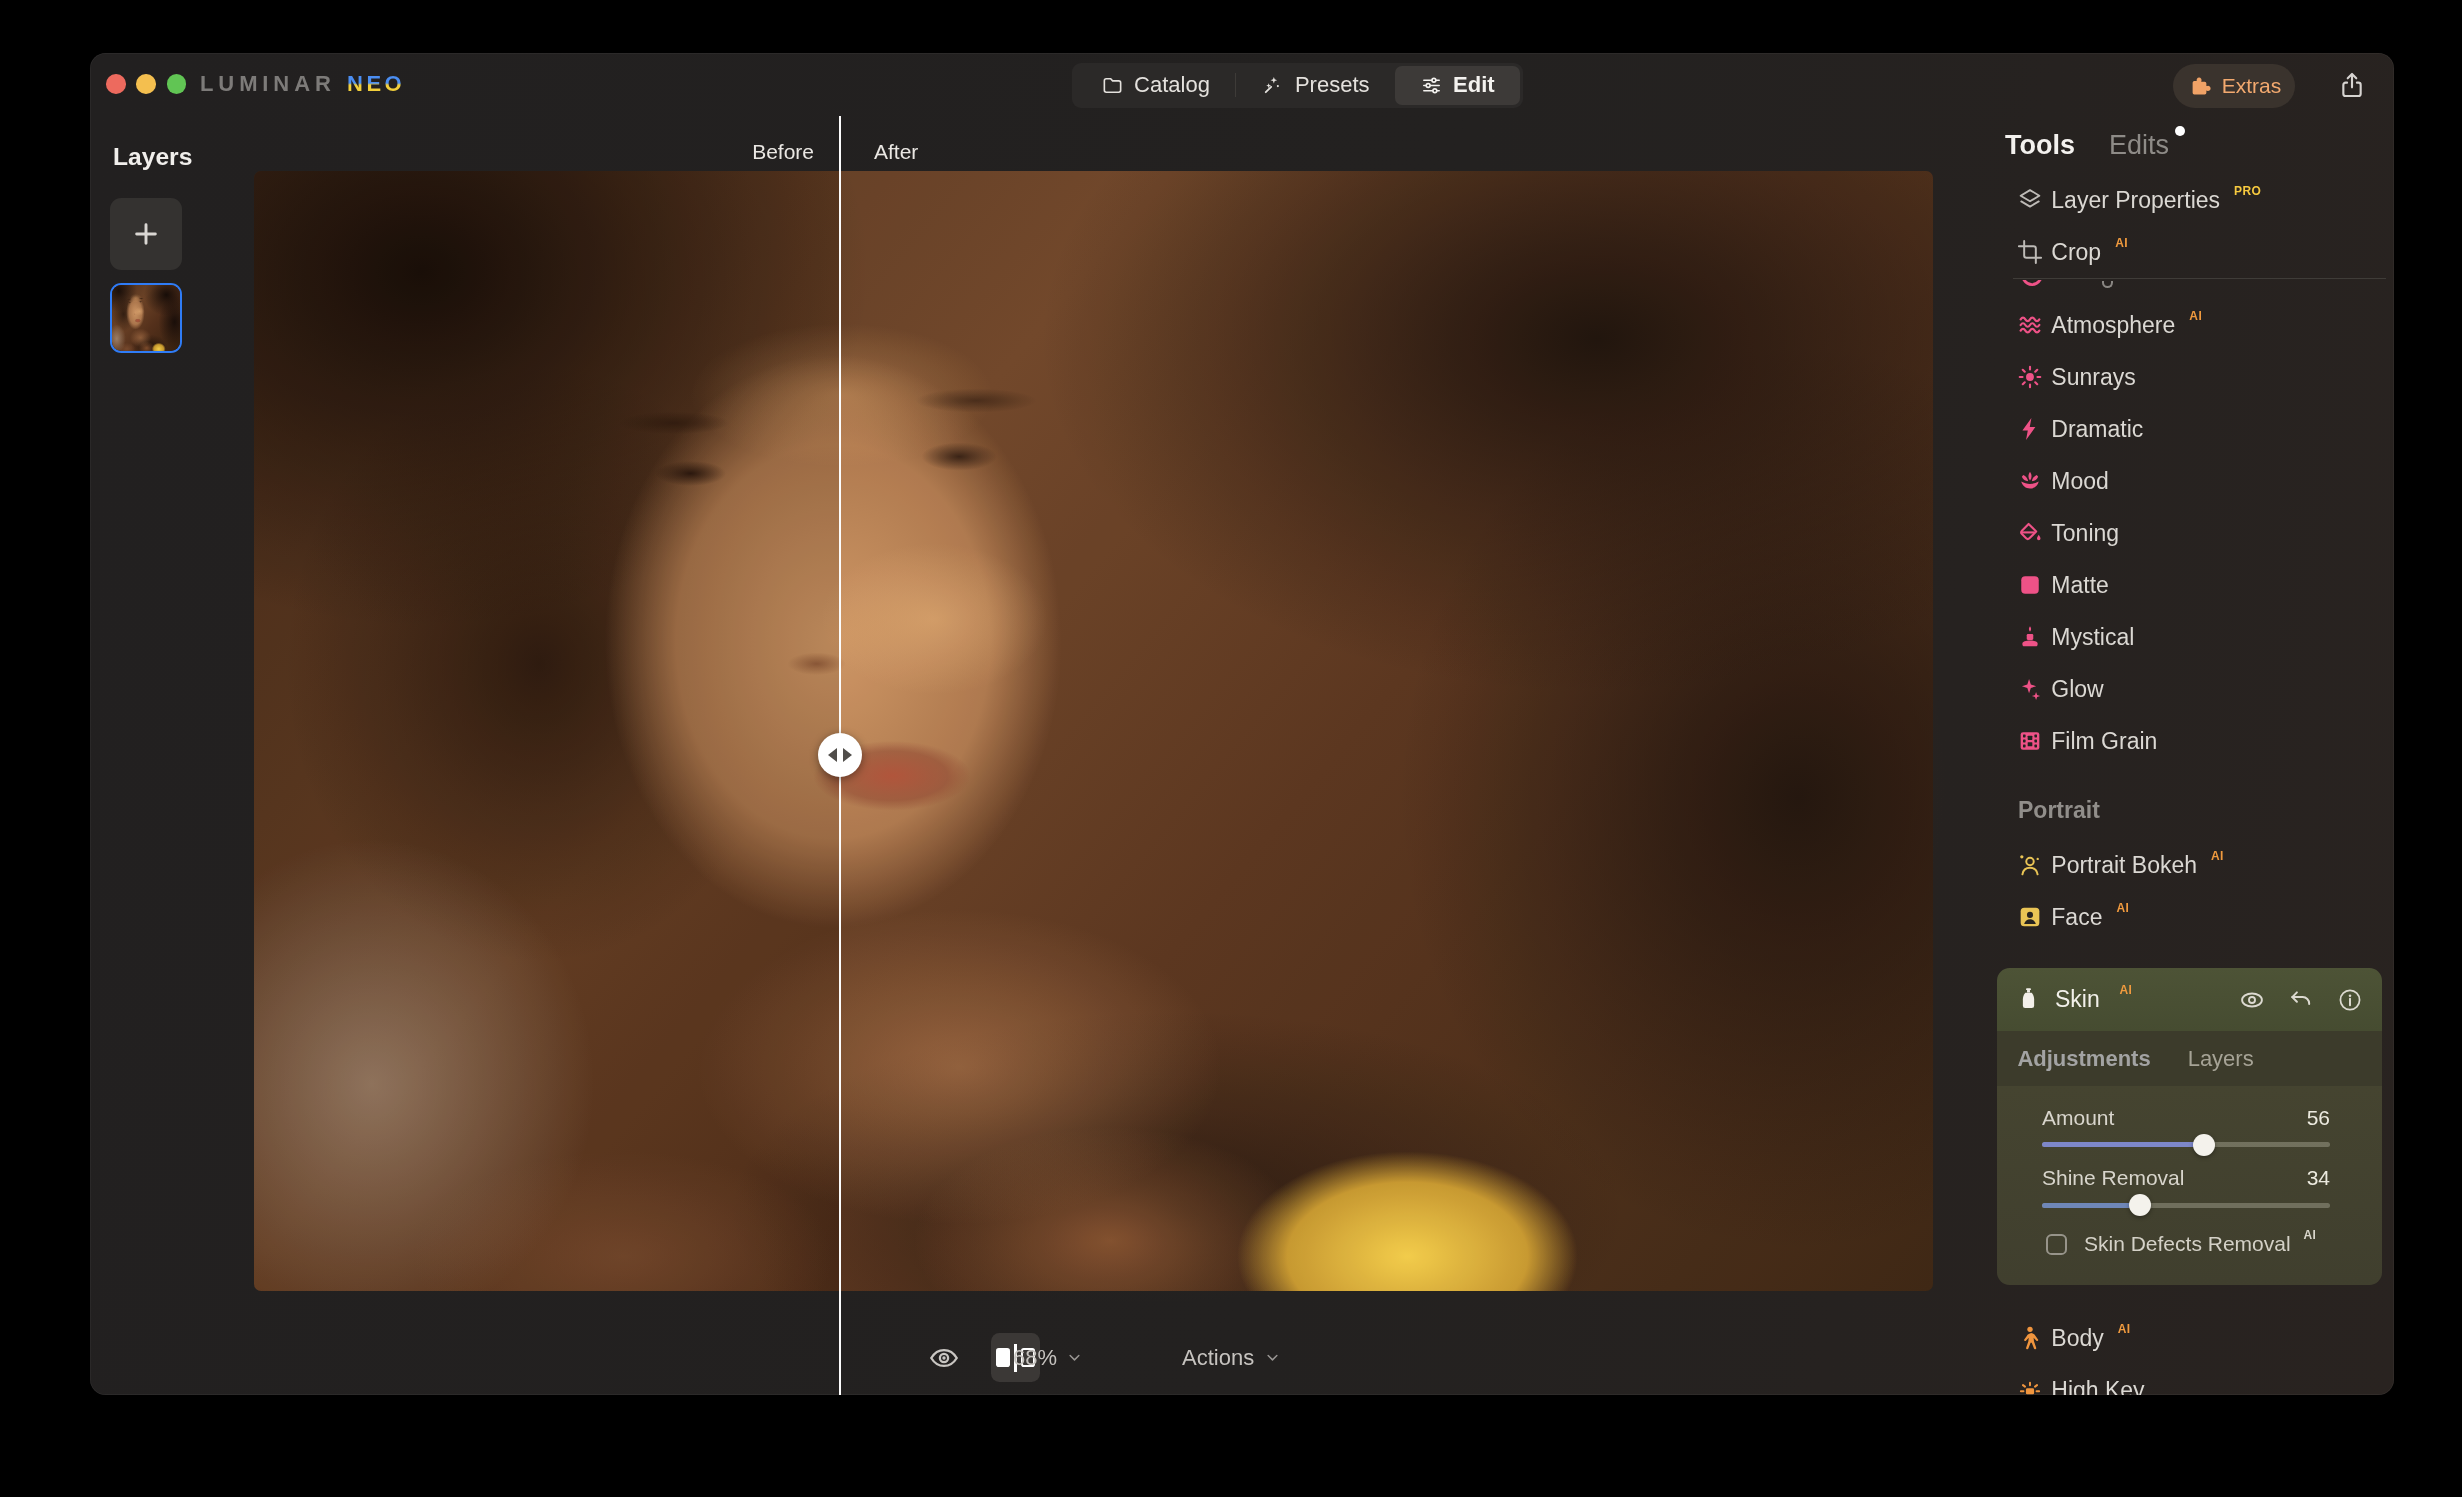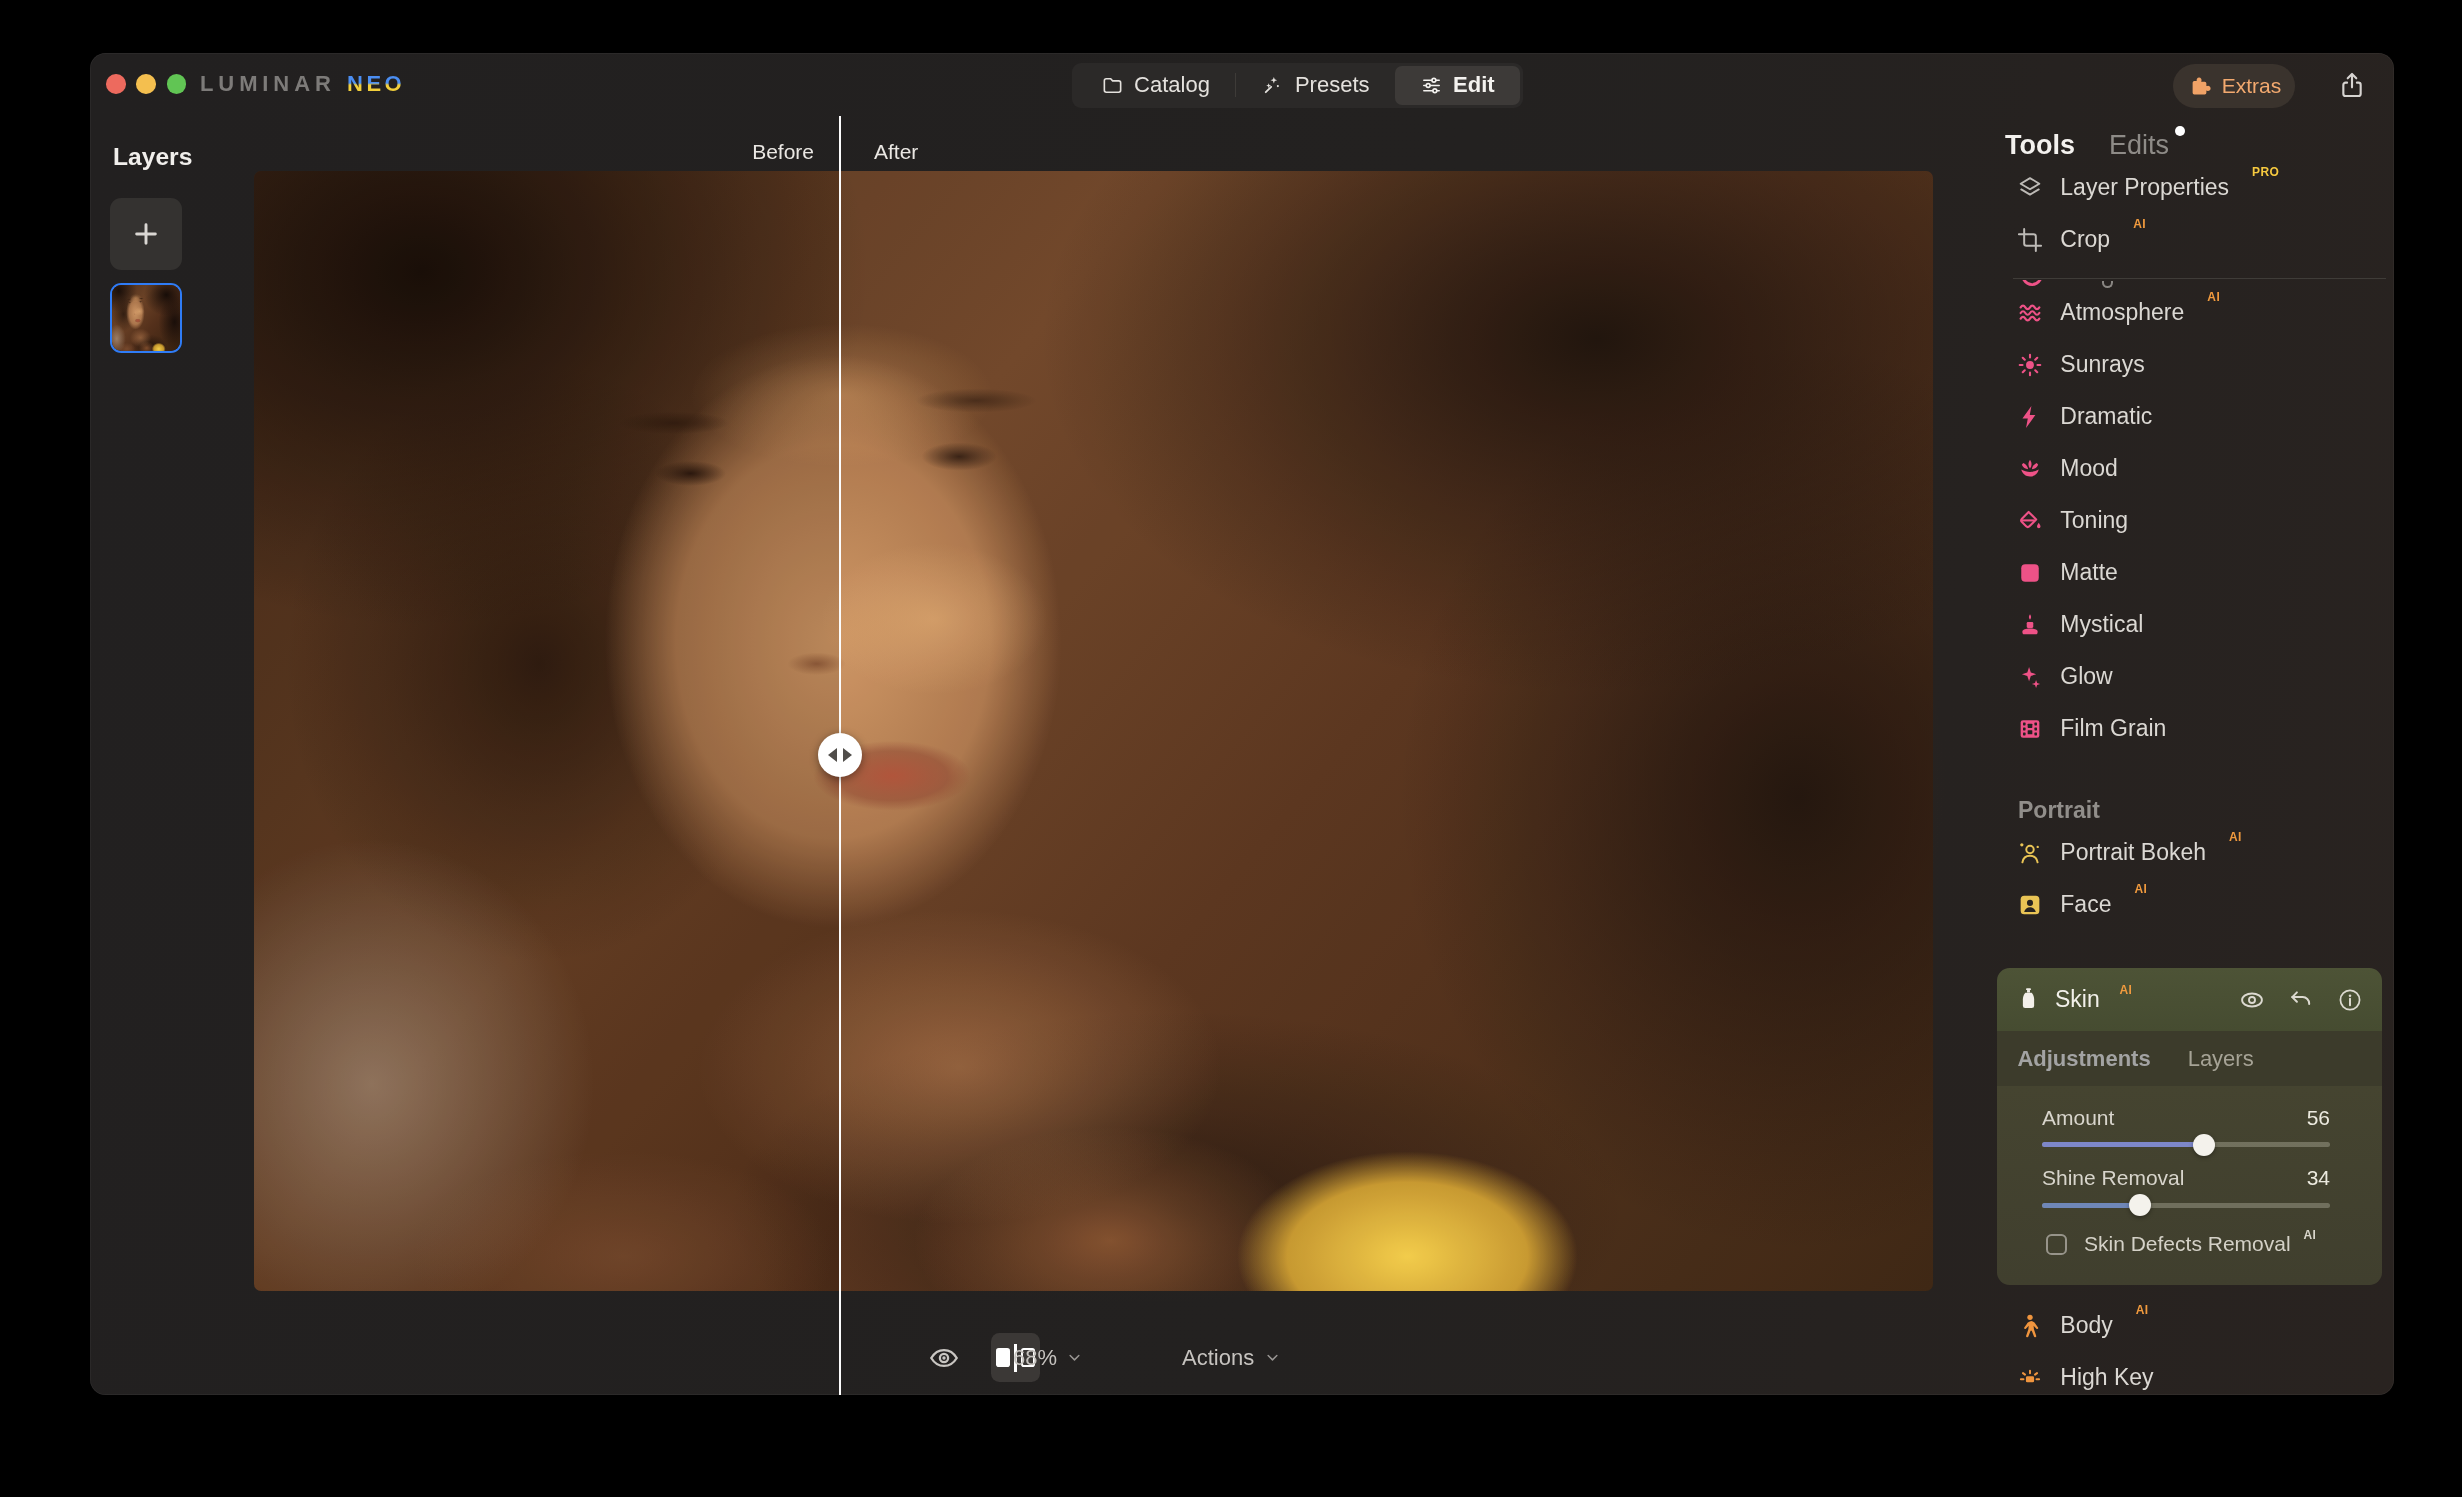--- a/index.html
+++ b/index.html
@@ -101,21 +101,21 @@
   .tools-list { position:absolute; left:1915px; width:383px; }
   #tools-pinned { top:121px; }
   #tools-divider { position:absolute; left:1923px; top:225px; width:373px; height:1.4px; background:#3f3c38; }
   #partial-tool { position:absolute; left:1928px; top:227px; width:28px; height:14px; color:#ee5287; overflow:hidden; }
   #partial-desc { position:absolute; left:2012px; top:228px; width:11.3px; height:7px;
                   border:2.1px solid #8a8783; border-top:none; border-radius:0 0 5.6px 5.6px; }
   #tools-creative { top:246px; }
   #portrait-header { position:absolute; left:1928px; top:744px; font-size:23px; font-weight:600; color:#918e8a; }
   #tools-portrait { top:786px; }
   #tools-more { top:1259px; }
-  .tool-row { display:flex; align-items:flex-start; height:52px; gap:16px; padding-left:11.3px; }
+  .tool-row { display:flex; align-items:center; height:52px; gap:7px; padding-left:11.3px; }
   .tool-icon { width:28px; height:28px; flex:0 0 28px; }
   .ic-gray { color:#bdbab6; } .ic-pink { color:#ee5287; } .ic-gold { color:#e9c455; }
   .ic-orange { color:#f0953e; }
   .tool-label { font-size:23px; color:#dbd8d3; }
   .badge { font-size:12px; font-weight:700; margin-left:7px; position:relative; top:-9.1px; letter-spacing:0.4px; }
   .badge.ai { color:#f09a3e; } .badge.pro { color:#f6c93f; } .badge.ai-light { color:#d9d6cc; }
 
   
   #skin-panel { position:absolute; left:1907px; top:915px; width:385px; height:317px;
                 border-radius:12.7px; overflow:hidden; }

